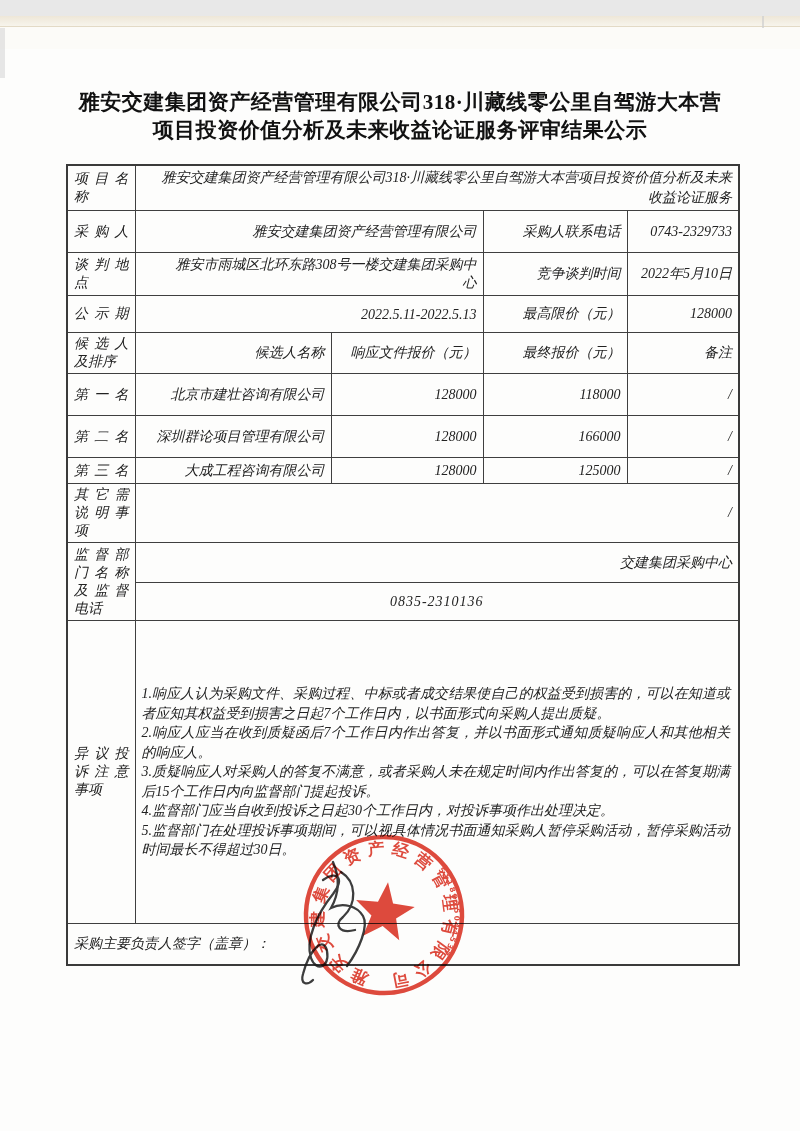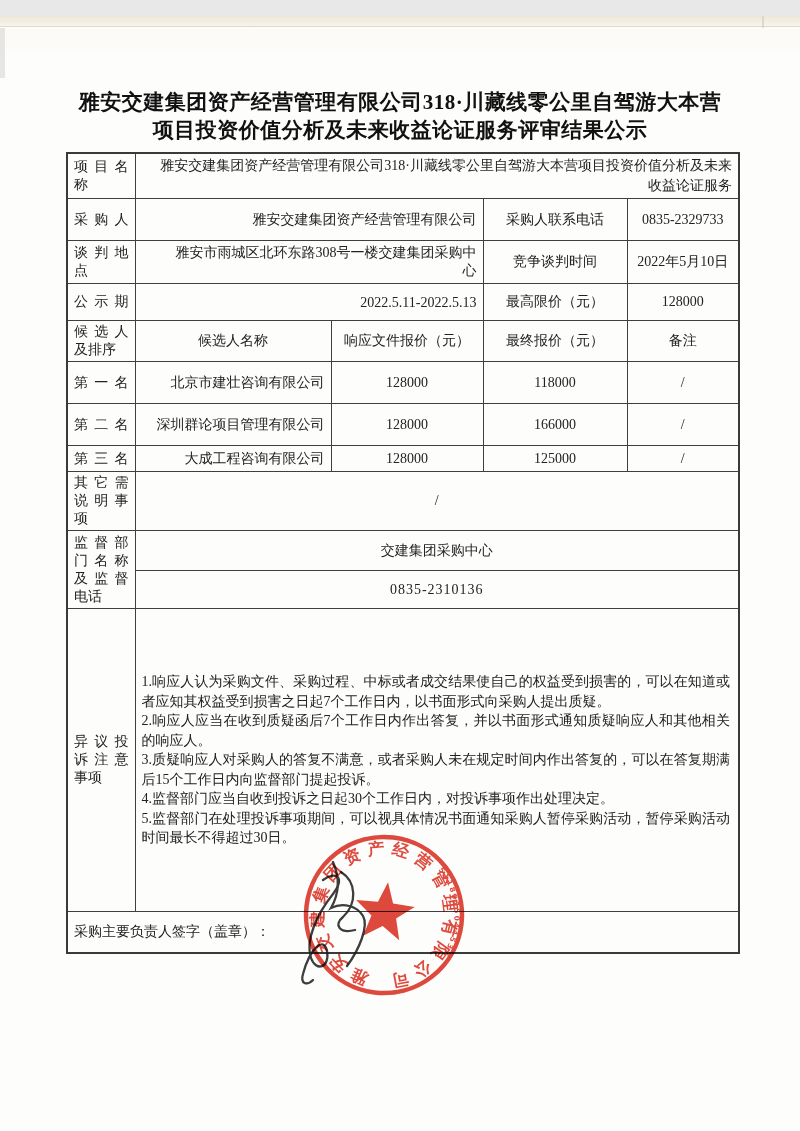--- a/index.html
+++ b/index.html
@@ -16,30 +16,30 @@
   .scan-left{position:absolute;left:0;top:12px;width:5px;height:50px;background:#d7d7d7;opacity:.6;}
   .scan-right{position:absolute;right:36px;top:0;width:2px;height:12px;background:#cfcfcf;opacity:.7;}
 
   .title{
     position:absolute;left:70px;top:72px;width:660px;
     font-size:21px;font-weight:bold;line-height:28px;
     text-align:center;letter-spacing:.5px;color:#111;
   }
 
   table.doc{
-    position:absolute;left:66px;top:136px;width:672px;
+    position:absolute;left:66px;top:148px;width:672px;
     border-collapse:collapse;table-layout:fixed;
-    font-size:14px;color:#222;
+    font-size:14px;color:#222;font-style:italic;
   }
   table.doc{border:2px solid #3a3a3a;}
   table.doc td{border:1px solid #3f3f3f;vertical-align:middle;padding:2px 6px;overflow:hidden;}
   td.lbl{padding:2px 5px;line-height:18px;}
   td.j1{text-align:justify;text-align-last:justify;}
   td.jm{text-align:justify;text-align-last:left;}
-  td.ctr{text-align:center;}
+  td.ctr{text-align:right;}
   td.val{text-align:right;line-height:19px;}
   .w300{max-width:302px;display:inline-block;line-height:18px;}
   .w575{max-width:578px;display:inline-block;line-height:20px;}
   td.phone{text-align:center;letter-spacing:1px;}
   .obj{line-height:19.5px;text-align:justify;padding-right:2px;}
   .obj div{margin:0;}
   .sigrow{padding-left:6px;}
 
   
   .seal{position:absolute;left:289px;top:804px;width:190px;height:190px;
@@ -67,21 +67,21 @@
     </colgroup>
     <tbody>
         <tr style="height:43px">
       <td class="lbl j1">项目名称</td>
       <td class="val" colspan="4"><span class="w575">雅安交建集团资产经营管理有限公司318·川藏线零公里自驾游大本营项目投资价值分析及未来收益论证服务</span></td>
     </tr>
     <tr style="height:42px">
       <td class="lbl j1">采购人</td>
       <td class="val" colspan="2">雅安交建集团资产经营管理有限公司</td>
       <td class="ctr">采购人联系电话</td>
-      <td class="ctr">0835-2329733</td>
+      <td class="ctr">0743-2329733</td>
     </tr>
     <tr style="height:43px">
       <td class="lbl j1">谈判地点</td>
       <td class="val" colspan="2"><span class="w300">雅安市雨城区北环东路308号一楼交建集团采购中心</span></td>
       <td class="ctr">竞争谈判时间</td>
       <td class="ctr">2022年5月10日</td>
     </tr>
     <tr style="height:37px">
       <td class="lbl j1">公示期</td>
       <td class="val" colspan="2">2022.5.11-2022.5.13</td>

